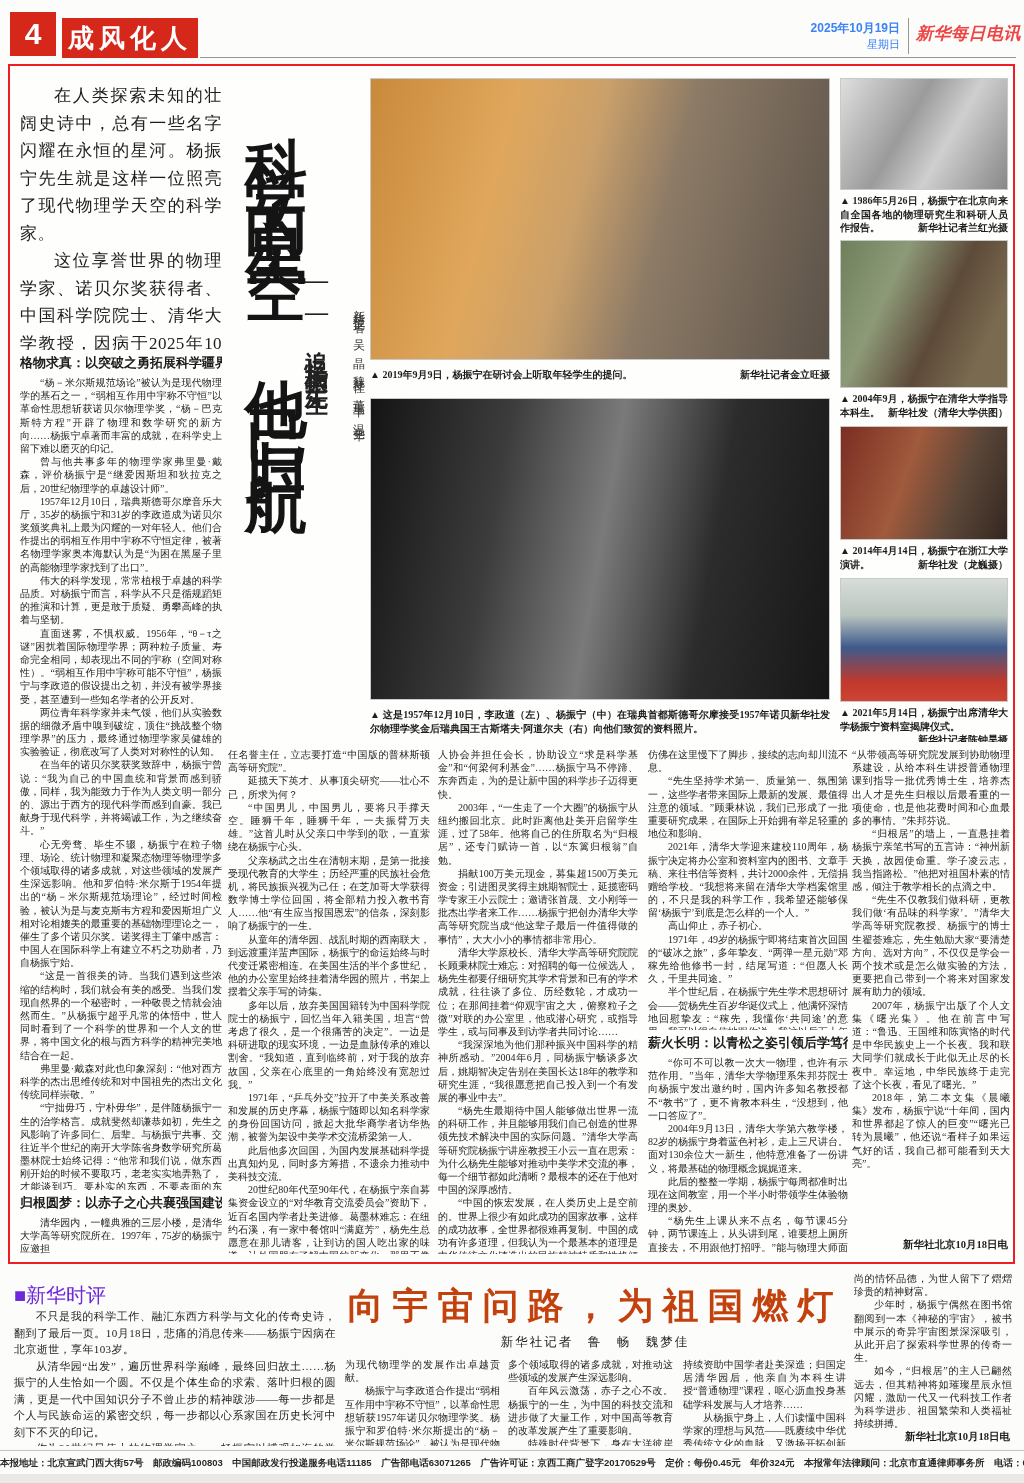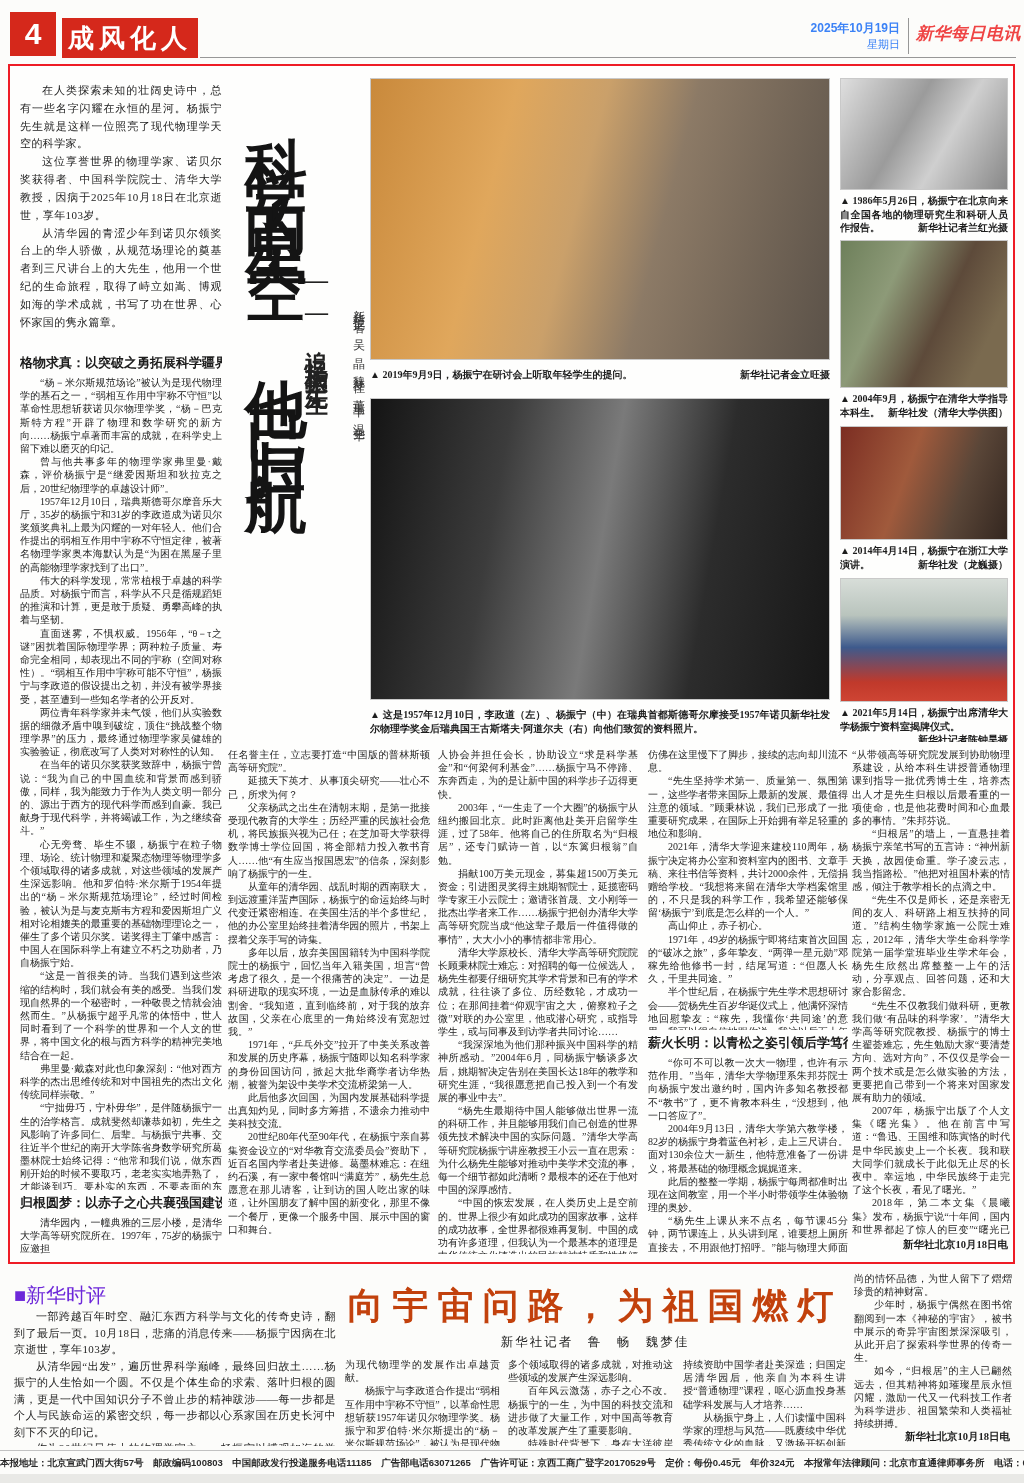--- a/index.html
+++ b/index.html
@@ -14,21 +14,21 @@
   .date-line2{font-size:11px;}
   .masthead{color:#ef4444;font-weight:900;font-style:italic;font-size:17px;letter-spacing:0.5px;white-space:nowrap;}
   .art-border{border:2.5px solid #ee1c25;background:#fefefd;}
   .vert{writing-mode:vertical-rl;text-orientation:upright;}
   .main-headline{font-size:62px;font-weight:bold;letter-spacing:30px;line-height:1.1;color:#141414;}
   .sub-headline{font-size:23px;font-weight:bold;letter-spacing:7px;color:#222;}
   .vbyline{font-size:12px;letter-spacing:3px;color:#333;line-height:1.6;}
   .body-col p{margin:0;text-indent:2em;text-align:justify;}
   .cont p:first-child{text-indent:0;}
   .cols{font-size:10px;line-height:1.32;overflow:hidden;}
-  .kaiti{font-size:11px;line-height:1.62;letter-spacing:.4px;overflow:hidden;}
+  .kaiti{font-size:17px;line-height:1.62;letter-spacing:.4px;overflow:hidden;}
   .sec-head{font-weight:bold;font-size:13px;text-align:center;white-space:nowrap;overflow:hidden;}
   .ph{box-shadow:0 0 0 1px #c9c9c9 inset;}
   .cap{font-size:10px;line-height:1.35;text-align:justify;overflow:hidden;}
   .cap .credit{float:right;font-weight:bold;}
   .cap .mark{font-weight:bold;}
   .dateline{font-weight:bold;font-size:10.5px;text-align:right;}
   .cmt-label{color:#6d28d9;font-weight:normal;font-size:20px;font-family:"Liberation Sans","DejaVu Sans",sans-serif;}
   .cmt-headline{font-size:36px;font-weight:600;letter-spacing:9px;text-align:center;white-space:nowrap;color:#c2410c;}
   .cmt-byline{font-size:12.5px;text-align:center;letter-spacing:2px;}
   .footer-text{font-size:9.5px;font-weight:600;text-align:center;color:#2a2a2a;
@@ -118,20 +118,21 @@
   </div>
   <div class="abs ph ph-s4" style="left:840px;top:578px;width:168px;height:124px;"></div>
   <div class="abs cap" style="left:840px;top:706px;width:168px;height:36px;">
     <span class="mark">▲ 2021年5月14日，杨振宁出席清华大学杨振宁资料室揭牌仪式。</span>
     <span class="credit">新华社记者陈钟昊摄</span>
   </div>
 
   <div class="abs cols body-col cont" style="left:228px;top:748px;width:202px;height:506px;">
       <p>任名誉主任，立志要打造“中国版的普林斯顿高等研究院”。</p>
       <p>延揽天下英才、从事顶尖研究——壮心不已，所求为何？</p>
+      <p>“中国男儿，中国男儿，要将只手撑天空。睡狮千年，睡狮千年，一夫振臂万夫雄。”这首儿时从父亲口中学到的歌，一直萦绕在杨振宁心头。</p>
       <p>父亲杨武之出生在清朝末期，是第一批接受现代教育的大学生；历经严重的民族社会危机，将民族振兴视为己任；在芝加哥大学获得数学博士学位回国，将全部精力投入教书育人……他“有生应当报国恩宏”的信条，深刻影响了杨振宁的一生。</p>
       <p>从童年的清华园、战乱时期的西南联大，到远渡重洋蜚声国际，杨振宁的命运始终与时代变迁紧密相连。在美国生活的半个多世纪，他的办公室里始终挂着清华园的照片，书架上摆着父亲手写的诗集。</p>
       <p>多年以后，放弃美国国籍转为中国科学院院士的杨振宁，回忆当年入籍美国，坦言“曾考虑了很久，是一个很痛苦的决定”。一边是科研进取的现实环境，一边是血脉传承的难以割舍。“我知道，直到临终前，对于我的放弃故国，父亲在心底里的一角始终没有宽恕过我。”</p>
       <p>1971年，“乒乓外交”拉开了中美关系改善和发展的历史序幕，杨振宁随即以知名科学家的身份回国访问，掀起大批华裔学者访华热潮，被誉为架设中美学术交流桥梁第一人。</p>
       <p>此后他多次回国，为国内发展基础科学提出真知灼见，同时多方筹措，不遗余力推动中美科技交流。</p>
       <p>20世纪80年代至90年代，在杨振宁亲自募集资金设立的“对华教育交流委员会”资助下，近百名国内学者赴美进修。葛墨林难忘：在纽约石溪，有一家中餐馆叫“满庭芳”，杨先生总愿意在那儿请客，让到访的国人吃出家的味道，让外国朋友了解中国的新变化，那里不像一个餐厅，更像一个服务中国、展示中国的窗口和舞台。</p>
     </div>
   <div class="abs cols body-col cont" style="left:438px;top:748px;width:200px;height:506px;">
       <p>人协会并担任会长，协助设立“求是科学基金”和“何梁何利基金”……杨振宁马不停蹄、东奔西走，为的是让新中国的科学步子迈得更快。</p>
       <p>2003年，“一生走了一个大圈”的杨振宁从纽约搬回北京。此时距离他赴美开启留学生涯，过了58年。他将自己的住所取名为“归根居”，还专门赋诗一首，以“东篱归根翁”自勉。</p>
@@ -152,32 +153,31 @@
   <div class="abs sec-head" style="left:648px;top:1034px;width:200px;">薪火长明：以青松之姿引领后学笃行</div>
   <div class="abs cols body-col" style="left:648px;top:1056px;width:200px;height:198px;">
       <p>“你可不可以教一次大一物理，也许有示范作用。”当年，清华大学物理系朱邦芬院士向杨振宁发出邀约时，国内许多知名教授都不“教书”了，更不肯教本科生，“没想到，他一口答应了”。</p>
       <p>2004年9月13日，清华大学第六教学楼，82岁的杨振宁身着蓝色衬衫，走上三尺讲台。面对130余位大一新生，他特意准备了一份讲义，将最基础的物理概念娓娓道来。</p>
       <p>此后的整整一学期，杨振宁每周都准时出现在这间教室，用一个半小时带领学生体验物理的奥妙。</p>
       <p>“杨先生上课从来不点名，每节课45分钟，两节课连上，从头讲到尾，谁要想上厕所直接去，不用跟他打招呼。”能与物理大师面对面交流，让莘莘学子兴奋不已，而且“先生没什么架子，鼓励大家踊跃提问”。</p>
     </div>
   <div class="abs cols body-col cont" style="left:852px;top:748px;width:158px;height:488px;">
       <p>“从带领高等研究院发展到协助物理系建设，从给本科生讲授普通物理课到指导一批优秀博士生，培养杰出人才是先生归根以后最看重的一项使命，也是他花费时间和心血最多的事情。”朱邦芬说。</p>
       <p>“归根居”的墙上，一直悬挂着杨振宁亲笔书写的五言诗：“神州新天换，故园使命重。学子凌云志，我当指路松。”他把对祖国朴素的情感，倾注于教学相长的点滴之中。</p>
-      <p>“先生不仅是师长，还是亲密无间的友人、科研路上相互扶持的同道。”结构生物学家施一公院士难忘，2012年，清华大学生命科学学院第一届学堂班毕业生学术年会，杨先生欣然出席整整一上午的活动，分享观点、回答问题，还和大家合影留念。</p>
       <p>“先生不仅教我们做科研，更教我们做‘有品味的科学家’。”清华大学高等研究院教授、杨振宁的博士生翟荟难忘，先生勉励大家“要清楚方向、选对方向”，不仅仅是学会一两个技术或是怎么做实验的方法，更要把自己带到一个将来对国家发展有助力的领域。</p>
       <p>2007年，杨振宁出版了个人文集《曙光集》。他在前言中写道：“鲁迅、王国维和陈寅恪的时代是中华民族史上一个长夜。我和联大同学们就成长于此似无止尽的长夜中。幸运地，中华民族终于走完了这个长夜，看见了曙光。”</p>
       <p>2018年，第二本文集《晨曦集》发布，杨振宁说“十年间，国内和世界都起了惊人的巨变”“曙光已转为晨曦”，他还说“看样子如果运气好的话，我自己都可能看到天大亮”。</p>
     </div>
   <div class="abs dateline" style="left:852px;top:1238px;width:156px;">新华社北京10月18日电</div>
 
   <div class="abs cmt-label" style="left:14px;top:1282px;">
     <span>■</span><span>新华时评</span>
   </div>
   <div class="abs kaiti body-col" style="left:14px;top:1308px;width:322px;height:138px;font-size:11px;line-height:1.5;">
-      <p>一部跨越百年时空、融汇东西方科学与文化的传奇史诗，翻到了最后一页。10月18日，悲痛的消息传来——杨振宁因病在北京逝世，享年103岁。</p>
+      <p>不只是我的科学工作、融汇东西方科学与文化的传奇史诗，翻到了最后一页。10月18日，悲痛的消息传来——杨振宁因病在北京逝世，享年103岁。</p>
       <p>从清华园“出发”，遍历世界科学巅峰，最终回归故土……杨振宁的人生恰如一个圆。不仅是个体生命的求索、落叶归根的圆满，更是一代中国知识分子不曾止步的精神跋涉——每一步都是个人与民族命运的紧密交织，每一步都以心系家国在历史长河中刻下不灭的印记。</p>
       <p>作为20世纪最伟大的物理学家之一，杨振宁以博观如海的学术成就描绘物理学的壮丽画卷，</p>
     </div>
 
   <div class="abs cmt-headline" style="left:345px;top:1282px;width:500px;">向宇宙问路，为祖国燃灯</div>
   <div class="abs cmt-byline" style="left:345px;top:1334px;width:500px;">新华社记者　鲁　畅　魏梦佳</div>
 
   <div class="abs cols body-col cont" style="left:345px;top:1358px;width:155px;height:88px;">
       <p>为现代物理学的发展作出卓越贡献。</p>
       <p>杨振宁与李政道合作提出“弱相互作用中宇称不守恒”，以革命性思想斩获1957年诺贝尔物理学奖。杨振宁和罗伯特·米尔斯提出的“杨－米尔斯规范场论”，被认为是现代物理学的基石之一，是与麦克斯韦方程和爱因斯坦广义相对论相媲美的最重要的基础物理理论之一……杨振宁在粒子物理、场论、统计物理和凝聚态物理等物理学</p>

